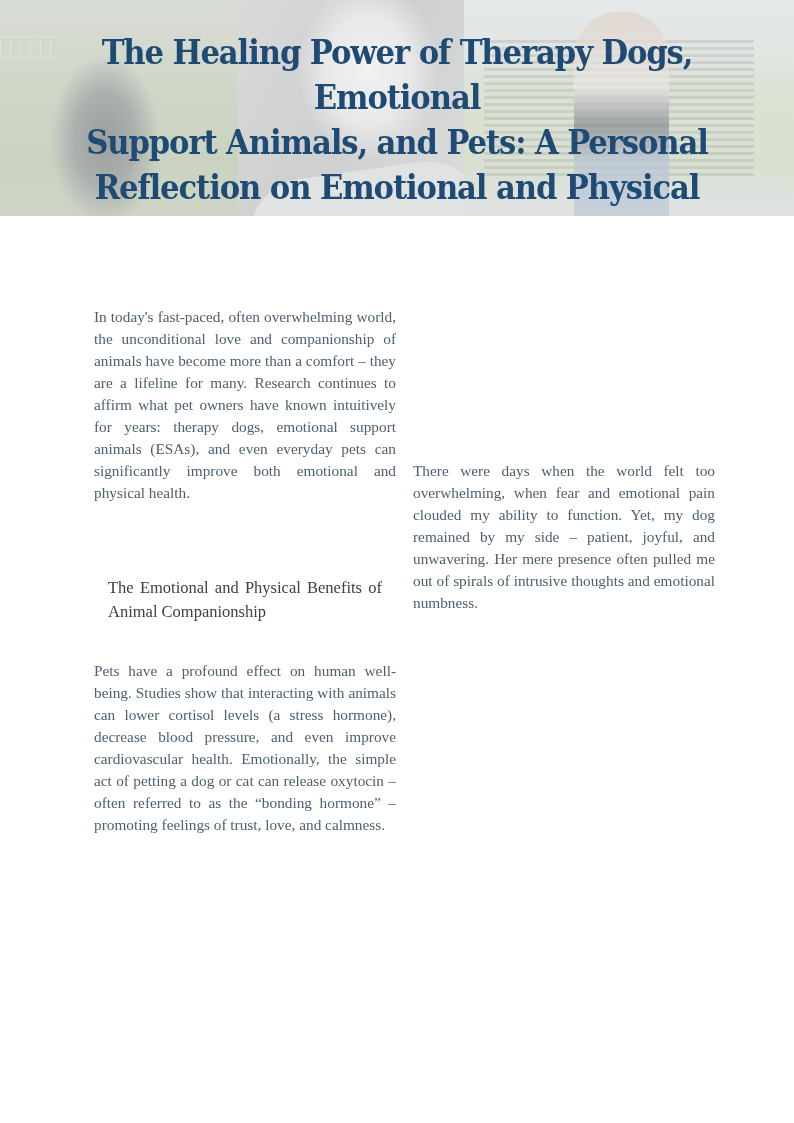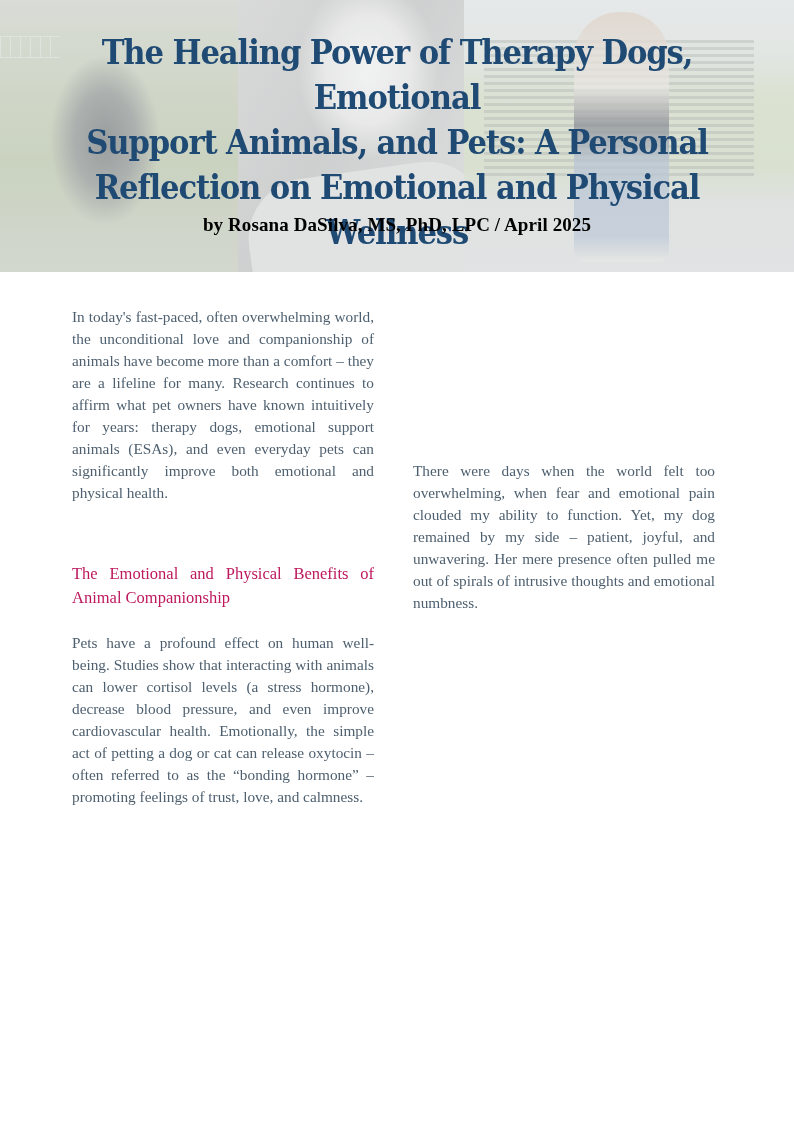--- a/index.html
+++ b/index.html
@@ -1,21 +1,21 @@
 <!DOCTYPE html>
 <html><head>
 <meta charset="utf-8">
 <style>
   html, body { margin: 0; padding: 0; }
   body {
     width: 794px; height: 1123px; background: #ffffff; overflow: hidden; position: relative;
     font-family: "Liberation Serif", "DejaVu Serif", serif;
   }
   .header {
-    position: absolute; left: 0; top: 0; width: 794px; height: 272px; overflow: hidden;
+    position: absolute; left: 0; top: 0; width: 794px; height: 216px; overflow: hidden;
   }
   .photo { position: absolute; top: 0; height: 272px; overflow: hidden; }
   .photo-left {
     left: 0; width: 238px;
     background:
       radial-gradient(ellipse 55px 85px at 105px 140px, #6e7472 0%, #8a8f8c 55%, rgba(138,143,140,0) 100%),
       linear-gradient(180deg, #cfd3c9 0%, #c3cbb4 30%, #b9c4a6 60%, #c6ccbe 100%);
   }
   .photo-left .fence {
     position: absolute; left: 0; top: 36px; width: 60px; height: 20px;
@@ -59,25 +59,25 @@
     transform: scaleX(0.93); transform-origin: center top;
   }
   .byline {
     position: absolute; left: 0; top: 214px; width: 794px; text-align: center;
     color: #000000; font-size: 19px; font-weight: bold; letter-spacing: 0.1px;
   }
   .col {
     position: absolute; top: 306px; width: 302px;
     color: #4d5f6e; font-size: 15.3px; line-height: 22px; text-align: justify;
   }
-  .col-left { left: 72px; }
+  .col-left { left: 94px; }
   .col-right { left: 413px; }
   .col p { margin: 0; }
   .col h2 {
-    margin: 0; font-weight: normal; font-size: 16.5px; line-height: 24px; color: #be185d; text-align: justify;
+    margin: 14px; font-weight: normal; font-size: 16.5px; line-height: 24px; color: #404040; text-align: justify;
   }
   .gap-22 { height: 22px; }
 </style>
 </head>
 <body>
 
 <div class="header">
   <div class="photo photo-left">
       <div class="fence"></div>
     </div>

